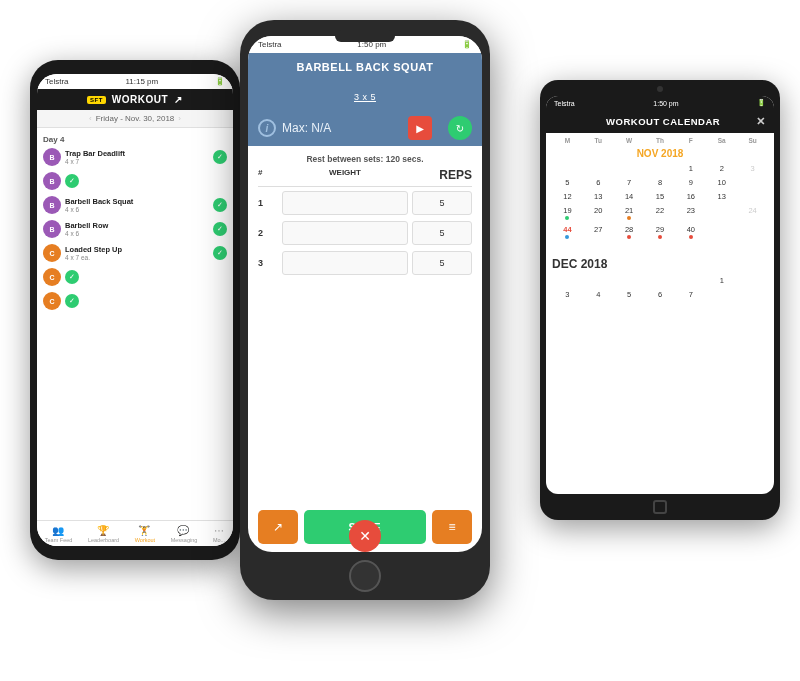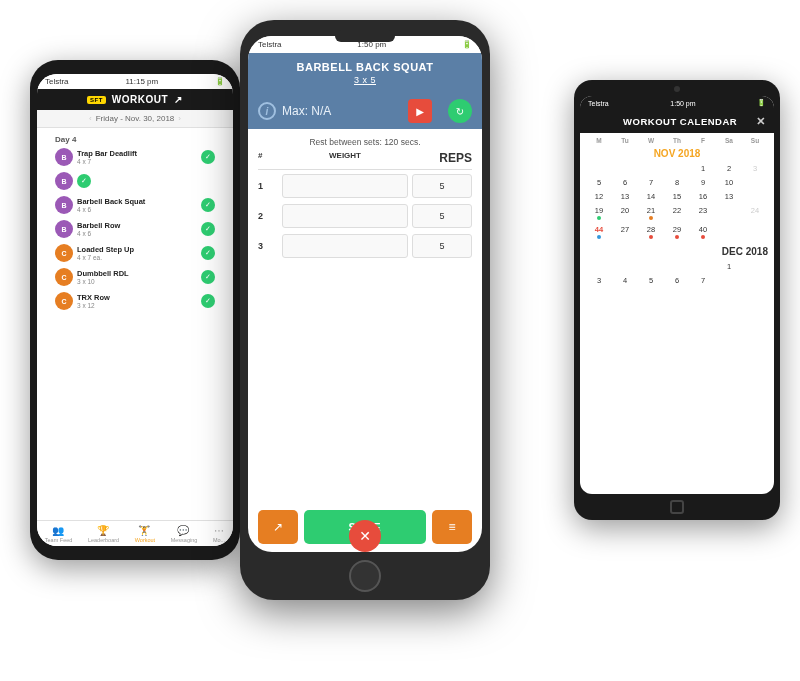--- a/index.html
+++ b/index.html
@@ -85,21 +85,21 @@
       color: #666;
       border-bottom: 1px solid #e0e0e0;
     }
     .phone-left .date-bar .chevron {
       color: #ccc;
       margin: 0 4px;
     }
     .phone-left .workout-list {
       flex: 1;
       overflow: hidden;
-      padding: 4px 12px;
+      padding: 4px 0;
     }
     .workout-item {
       display: flex;
       align-items: center;
       padding: 3px 6px;
       gap: 4px;
     }
     .workout-icon {
       width: 18px;
       height: 18px;
@@ -212,21 +212,21 @@
       color: white;
       text-align: center;
       padding: 8px 4px;
       font-size: 11px;
       font-weight: bold;
       letter-spacing: 0.5px;
     }
     .center-header .subtitle {
       font-size: 9px;
       font-weight: normal;
-      margin-top: 2px;
+      margin-top: 19px;
       text-decoration: underline;
     }
     .center-info-bar {
       background: #5b7fa6;
       display: flex;
       align-items: center;
       padding: 6px 10px;
       gap: 6px;
     }
     .info-circle {
@@ -268,20 +268,21 @@
       align-items: center;
       justify-content: center;
       color: white;
       font-size: 10px;
     }
     .rest-text {
       text-align: center;
       font-size: 8.5px;
       color: #555;
       padding: 8px 0 4px;
+      font-weight: bold;
     }
     .exercise-table {
       flex: 1;
       padding: 0 10px;
     }
     .table-header {
       display: flex;
       border-bottom: 1px solid #ddd;
       padding-bottom: 4px;
       margin-bottom: 4px;
@@ -373,21 +374,21 @@
       color: white;
       font-size: 14px;
       z-index: 5;
     }
 
     
     .tablet-right {
       position: absolute;
       right: 20px;
       top: 80px;
-      width: 206px;
+      width: 240px;
       height: 440px;
       background: #1a1a1a;
       border-radius: 18px;
       z-index: 2;
       box-shadow: 0 8px 30px rgba(0,0,0,0.4);
       padding-left: 24px;
     }
     .tablet-right .camera-dot {
       position: absolute;
       top: 6px;
@@ -483,25 +484,25 @@
       width: 4px;
       height: 4px;
       border-radius: 50%;
       margin-top: 1px;
     }
     .dot-green { background: #2ecc71; }
     .dot-orange { background: #e67e22; }
     .dot-red { background: #e74c3c; }
     .dot-blue { background: #3498db; }
     .month-label-2 {
-      text-align: right;
-      font-size: 10px;
+      text-align: left;
+      font-size: 12px;
       font-weight: bold;
       color: #333;
-      margin: 5px 0 3px;
+      margin: 16px 0 3px;
     }
   </style>
 </head>
 <body>
 
 <div class="scene">
 
   <div class="phone-left">
     <div class="screen">
       <div class="status-bar">
@@ -558,33 +559,25 @@
           <div class="workout-icon icon-c">C</div>
           <div class="workout-item-text">
             <div class="workout-item-name">Loaded Step Up</div>
             <div class="workout-item-sets">4 x 7 ea.</div>
           </div>
           <div class="workout-item-check">✓</div>
         </div>
 
         <div class="workout-item">
           <div class="workout-icon icon-c">C</div>
-          <div class="workout-item-text">
-            <div class="workout-item-name">Dumbbell RDL</div>
-            <div class="workout-item-sets">3 x 10</div>
-          </div>
           <div class="workout-item-check">✓</div>
         </div>
 
         <div class="workout-item">
           <div class="workout-icon icon-c">C</div>
-          <div class="workout-item-text">
-            <div class="workout-item-name">TRX Row</div>
-            <div class="workout-item-sets">3 x 12</div>
-          </div>
           <div class="workout-item-check">✓</div>
         </div>
       </div>
 
       <div class="bottom-nav">
         <div class="nav-item">
           <span class="nav-icon">👥</span>
           <span>Team Feed</span>
         </div>
         <div class="nav-item">

